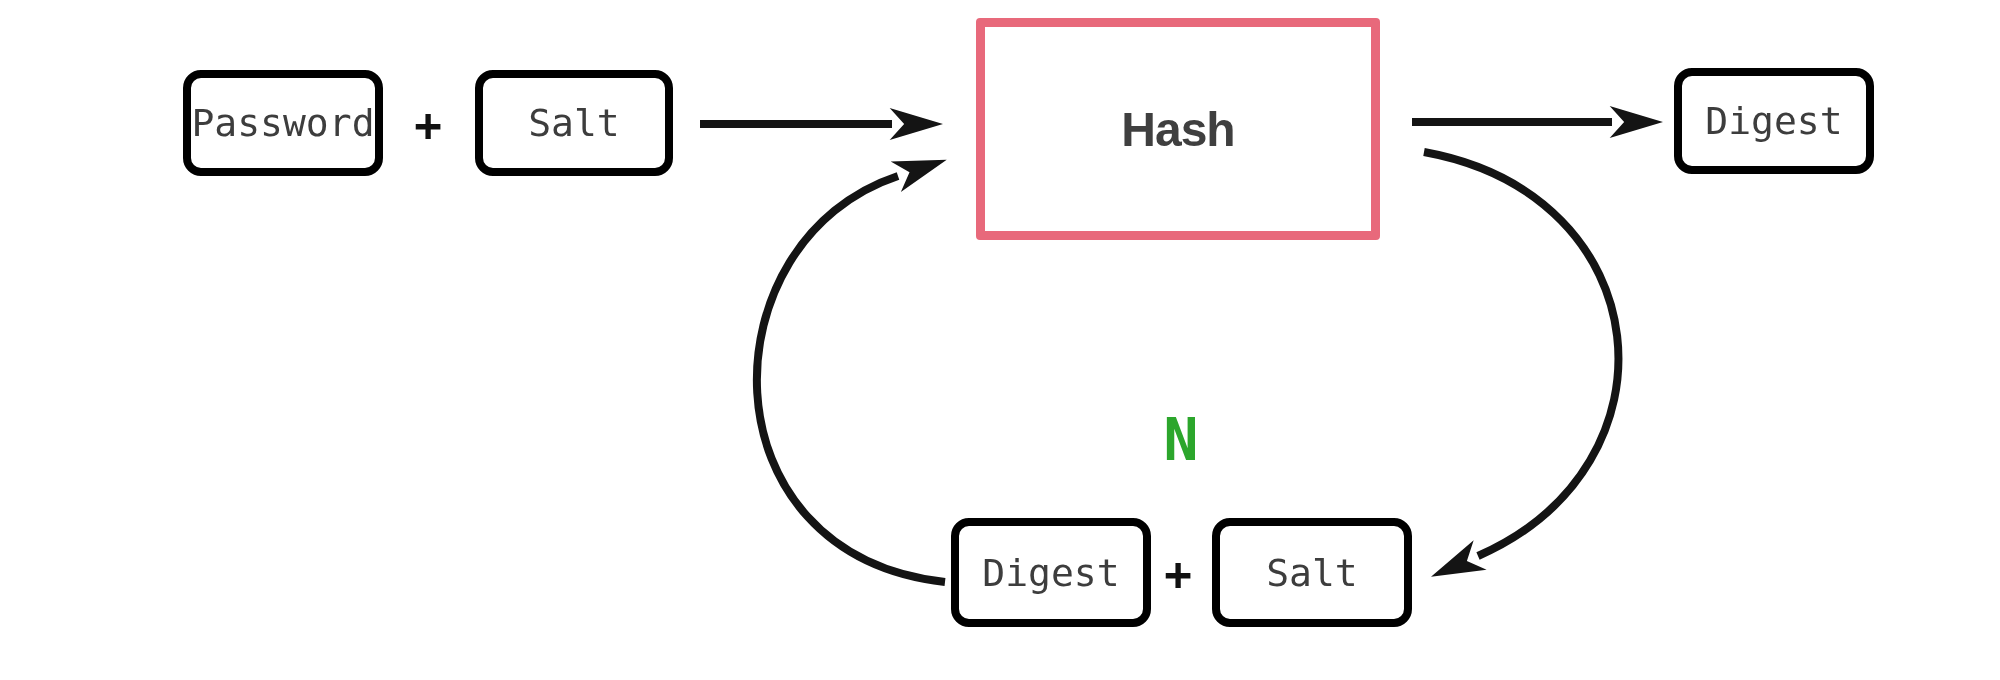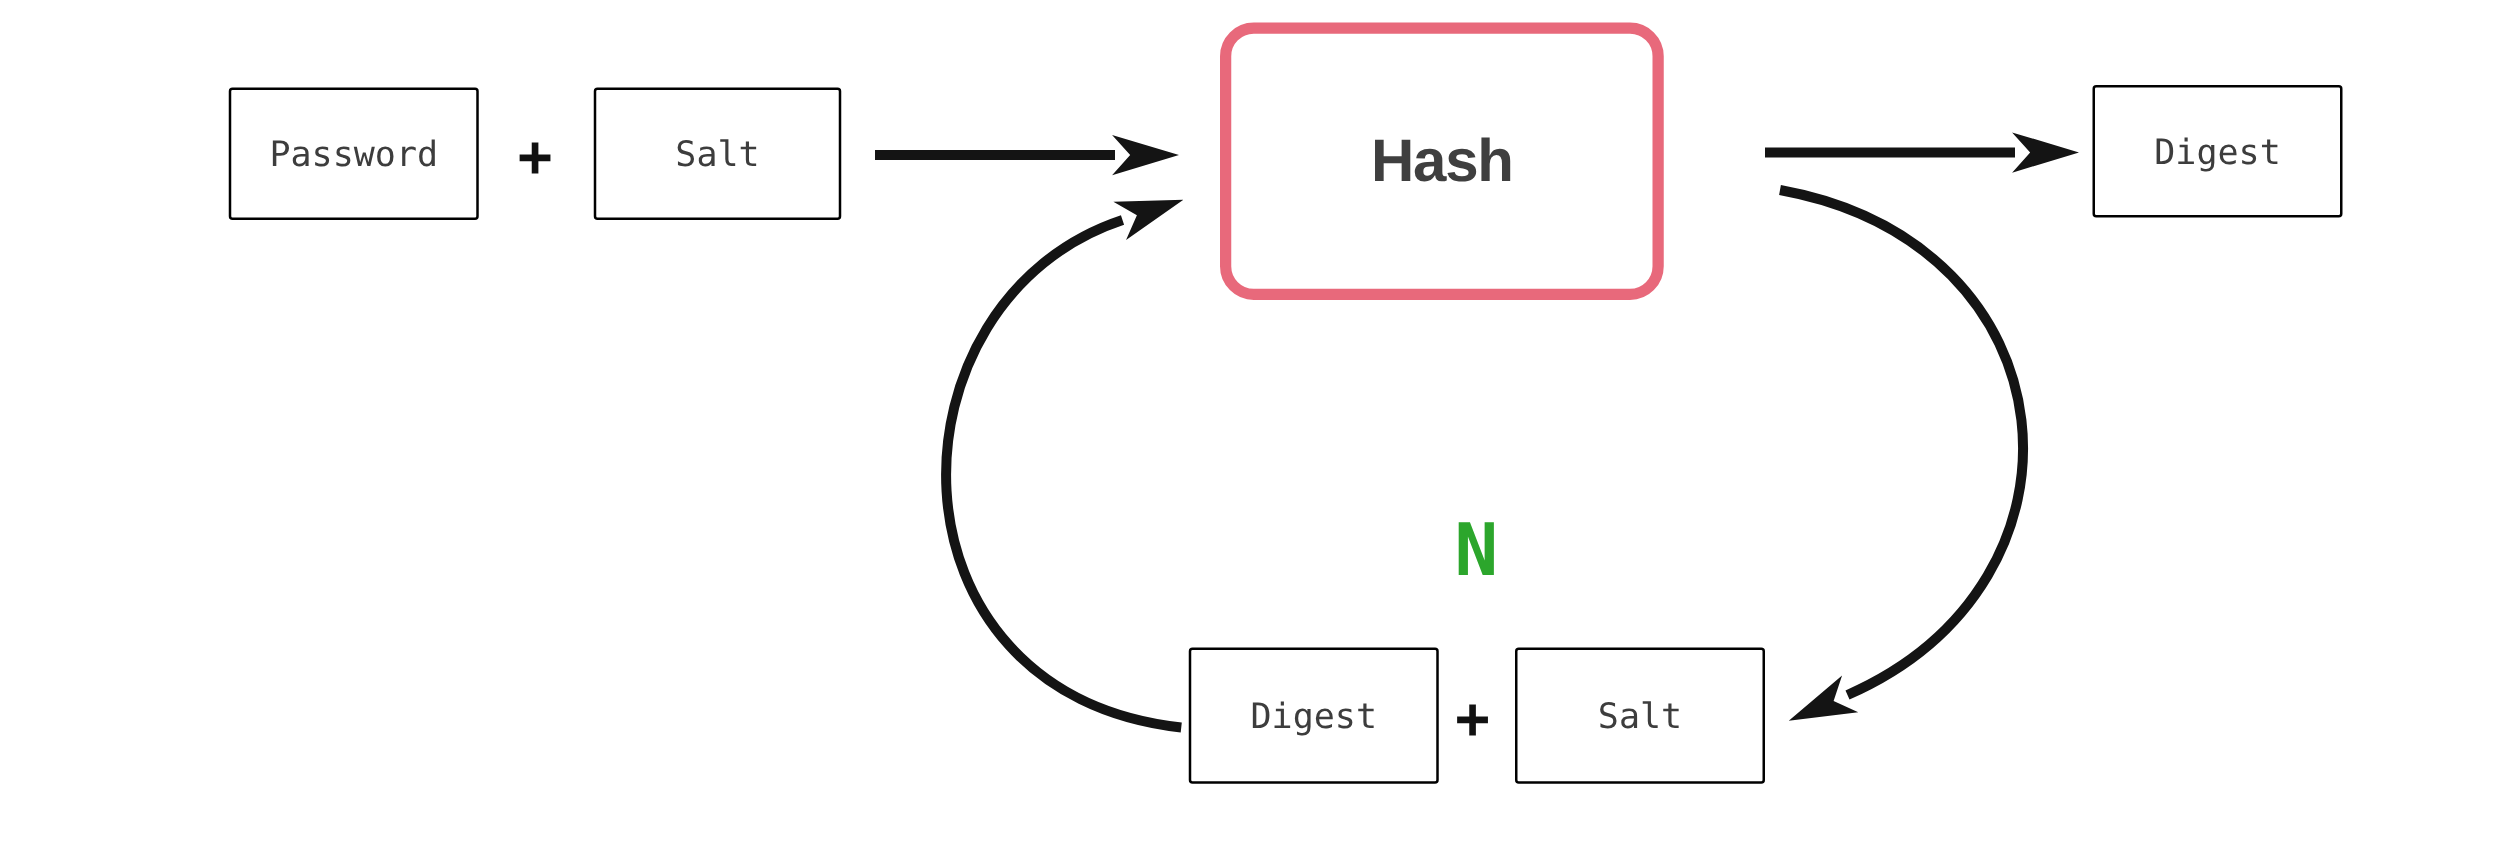--- a/index.html
+++ b/index.html
@@ -14,40 +14,40 @@
   .arrow-layer {
     position: absolute;
     left: 0; top: 0;
     width: 2000px; height: 680px;
     pointer-events: none;
   }
   .node {
     position: absolute;
     box-sizing: border-box;
     background: #ffffff;
-    border: 2px solid #000000;
-    border-radius: 3px;
+    border: 8px solid #000000;
+    border-radius: 18px;
     display: flex;
     align-items: center;
     justify-content: center;
-    font-size: 28px;
+    font-size: 38px;
     font-weight: 500;
     color: #3d3d3d;
     letter-spacing: 0px;
   }
   .node-password { left: 183px; top: 70px;  width: 200px; height: 106px; }
   .node-salt-top { left: 475px; top: 70px;  width: 198px; height: 106px; }
   .node-digest-out { left: 1674px; top: 68px; width: 200px; height: 106px; }
   .node-digest-loop { left: 951px; top: 518px; width: 200px; height: 109px; }
   .node-salt-loop { left: 1212px; top: 518px; width: 200px; height: 109px; }
   .node-hash {
-    left: 976px; top: 18px; width: 355px; height: 222px;
+    left: 976px; top: 18px; width: 404px; height: 222px;
     border-color: #e8697b;
     border-width: 9px;
-    border-radius: 27px;
+    border-radius: 4px;
     font-family: "Liberation Sans", sans-serif;
     font-weight: bold;
     font-size: 48px;
     letter-spacing: -1px;
     color: #3f3f3f;
   }
   .plus {
     position: absolute;
     transform: translate(-50%, -50%);
     font-weight: bold;

